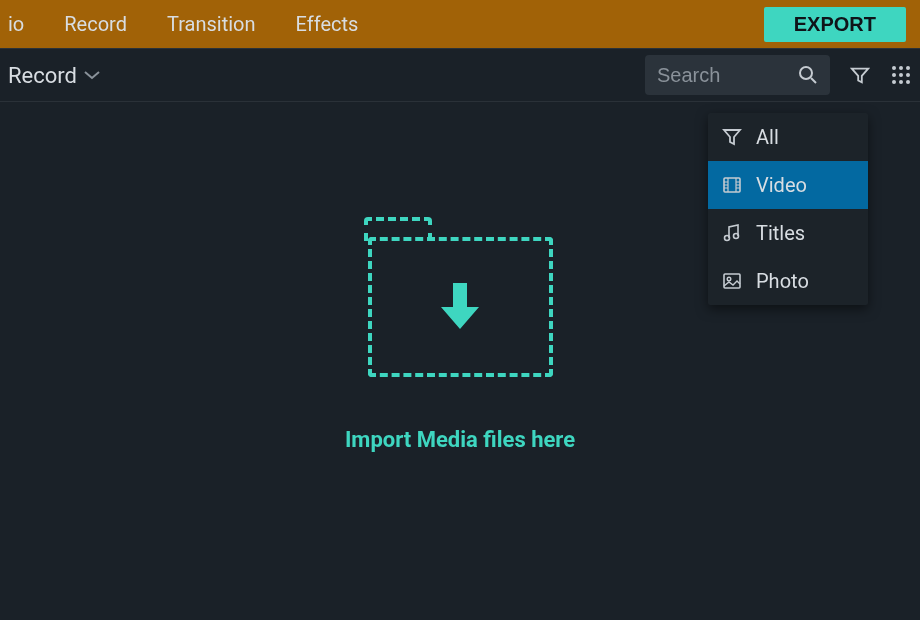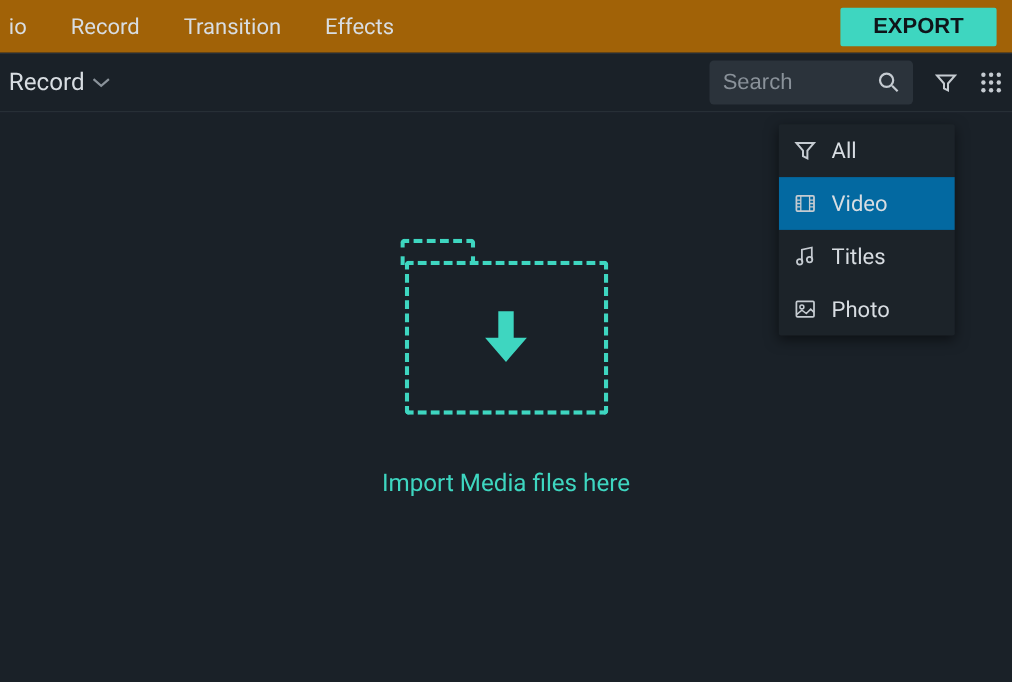--- a/index.html
+++ b/index.html
@@ -141,20 +141,21 @@
     }
     .arrow-svg {
       width: 50px;
       height: 60px;
       fill: #3ed6c0;
     }
     .import-text {
       margin-top: 50px;
       color: #3ed6c0;
       font-size: 22px;
+      font-weight: bold;
     }
     .filter-dropdown {
       position: absolute;
       top: 113px;
       right: 52px;
       width: 160px;
       background: #1c2329;
       border-radius: 2px;
       overflow: hidden;
       box-shadow: 0 4px 12px rgba(0,0,0,0.5);

